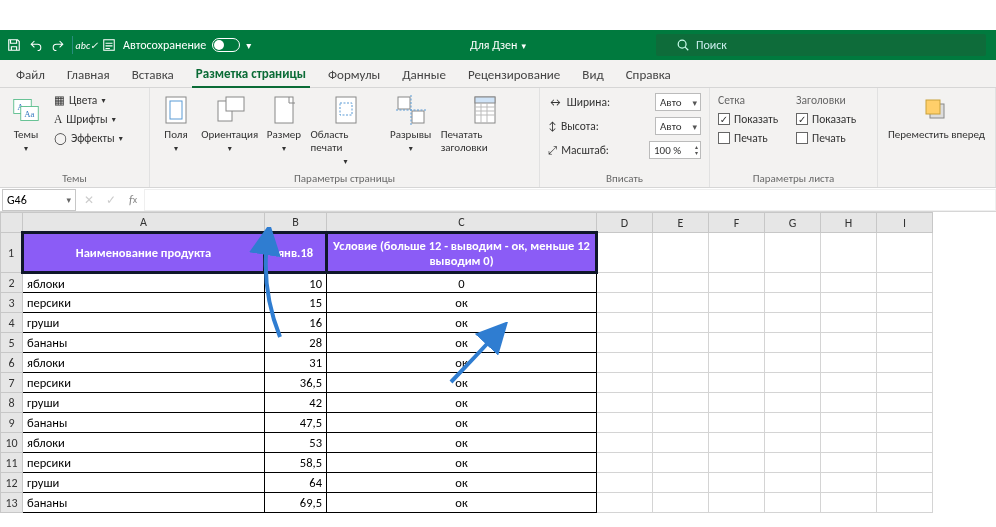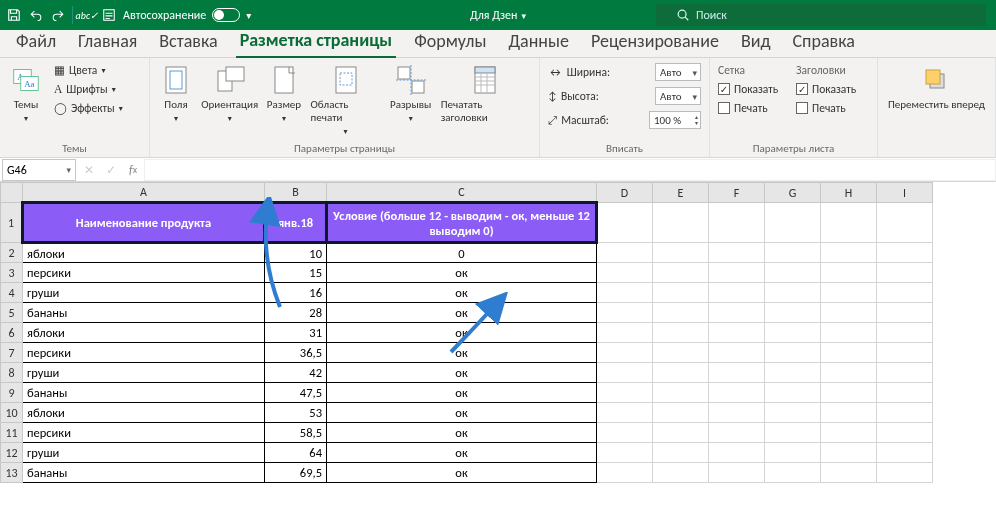--- a/index.html
+++ b/index.html
@@ -1,27 +1,27 @@
 <!DOCTYPE html>
 <html><head>
 <meta charset="utf-8">
 <style>
   * { box-sizing: border-box; margin: 0; padding: 0; }
   body { font-family: "Segoe UI", Calibri, sans-serif; font-size: 12px; background: #fff; width: 996px; height: 527px; overflow: hidden; }
-  .titlebar { height: 30px; background: #007a3e; display:flex; align-items:center; color:#fff; padding:0 6px; position:relative; }
+  .titlebar { height: 30px; background: #007a3e; display:flex; align-items:center; color:#fff; padding:0 6px; position:relative;margin-top:30px; }
   .tb-left { display:flex; align-items:center; gap:6px; }
   .tb-icon { width:16px; height:16px; display:flex; align-items:center; justify-content:center; }
   .tb-center { position:absolute; left:50%; transform:translateX(-50%); display:flex; align-items:center; gap:4px; }
   .tb-search { position:absolute; right:10px; top:4px; width:330px; height:22px; background:#0e6c3a; border-radius:2px; display:flex; align-items:center; padding:0 20px; color:#cee; }
   .tb-sep { width:1px; height:18px; background:#49a; opacity:.6; }
   .autosave { display:flex; align-items:center; gap:6px; color:#fff; font-size:12px;}
   .switch { width:28px; height:14px; border:1px solid #fff; border-radius:8px; position:relative; }
   .switch::after { content:""; width:10px; height:10px; background:#fff; border-radius:50%; position:absolute; top:1px; left:1px; }
   .ribbon-tabs { height:28px; background:#f3f2f1; display:flex; align-items:flex-end; gap:14px; padding:0 12px; border-bottom:1px solid #d6d6d6;}
-  .tab { padding:6px 4px 5px; color:#444; cursor:default; font-size:18px;}
+  .tab { padding:6px 4px 5px; color:#444; cursor:default; font-size:13px;}
   .tab.active { color:#0a6b36; font-weight:600; border-bottom:2px solid #0a6b36; margin-bottom:-1px;}
   .ribbon { height:100px; background:#f3f2f1; display:flex; border-bottom:1px solid #d6d6d6; }
   .group { border-right:1px solid #e1e1e1; display:flex; flex-direction:column; justify-content:space-between; padding:4px 6px 2px; }
   .group-body { display:flex; align-items:flex-start; gap:6px; flex:1; }
   .group-label { text-align:center; font-size:11px; color:#6a6a6a; padding:2px 0 0; position:relative;}
   .bigbtn { display:flex; flex-direction:column; align-items:center; gap:2px; padding:2px 4px; font-size:11px; color:#333; min-width:40px;}
   .bigbtn .ic { width:32px; height:32px; display:flex; align-items:center; justify-content:center; }
   .smallrow { display:flex; align-items:center; gap:4px; font-size:11.5px; color:#333; padding:1px 2px;}
   .chk { width:12px; height:12px; border:1px solid #666; display:inline-flex; align-items:center; justify-content:center; font-size:10px; background:#fff;}
   .sel { height:18px; font-size:11px; border:1px solid #bbb; background:#fff; padding:0 14px 0 4px; display:inline-flex; align-items:center; min-width:46px; position:relative;}

